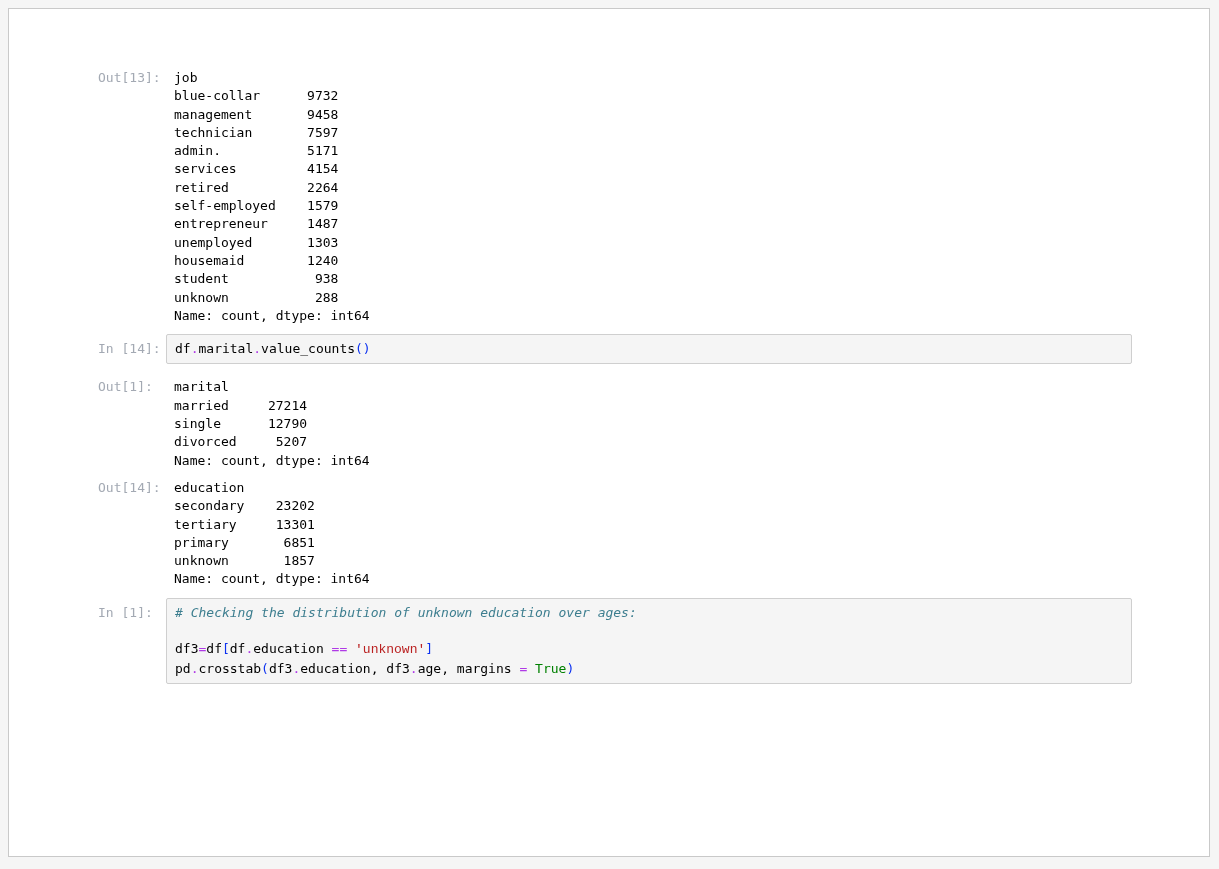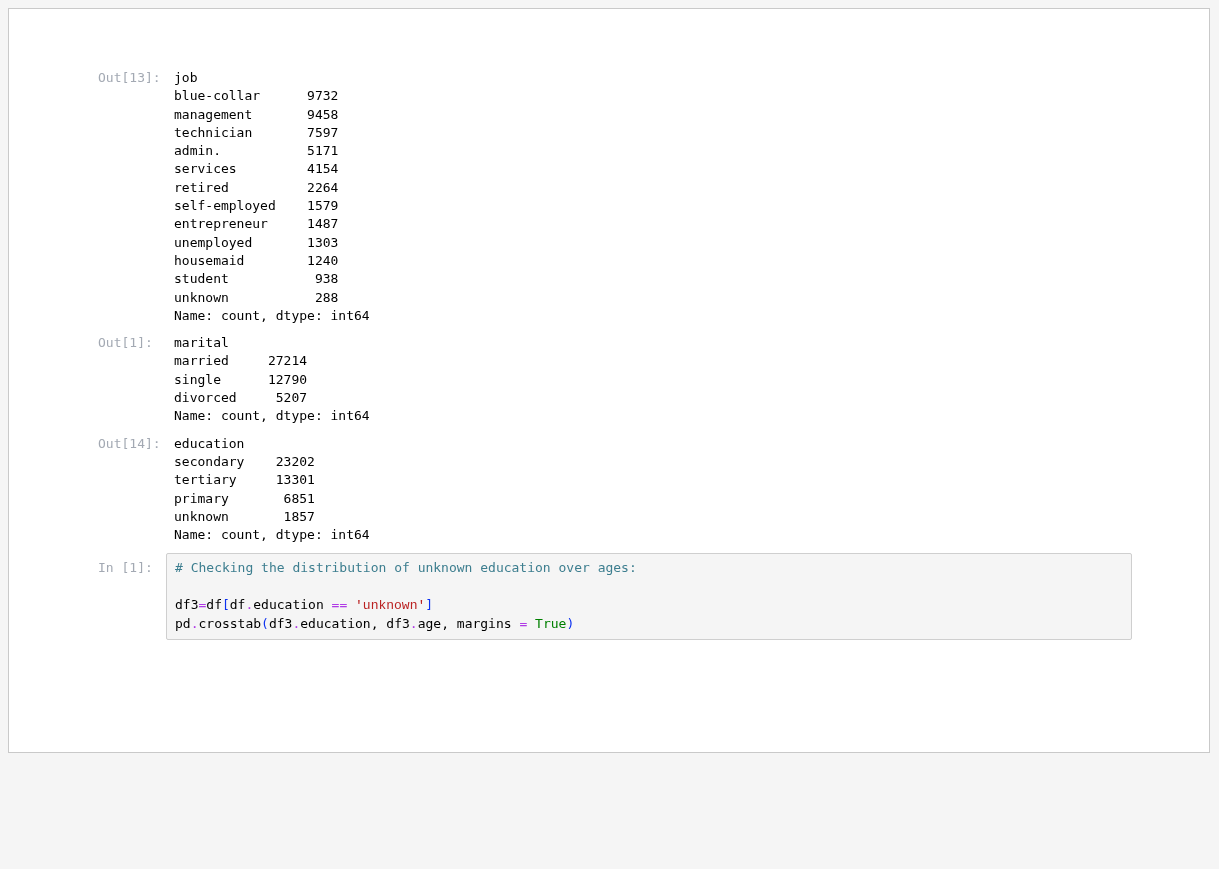--- a/index.html
+++ b/index.html
@@ -19,21 +19,21 @@
   * { margin: 0; padding: 0; box-sizing: border-box; }
   html, body {
     width: 1219px; height: 869px;
     background: var(--page-bg);
     font-family: "DejaVu Sans Mono", "Liberation Mono", monospace;
     overflow: hidden;
   }
   .page {
     position: absolute;
     left: 8px; top: 8px;
-    width: 1202px; height: 745px;
+    width: 1202px; height: 849px;
     background: var(--card-bg);
     border: 1px solid var(--card-border);
     overflow: hidden;
   }
   .notebook {
     padding: 60px 77px 20px 89px;
   }
   .cell {
     display: flex;
     align-items: flex-start;
@@ -66,21 +66,21 @@
   }
   pre.output-text {
     flex: 1 1 auto;
     padding-left: 8px;
   }
   .tok-v { color: var(--code); }
   .tok-o { color: var(--operator); }
   .tok-b { color: var(--bracket); }
   .tok-s { color: var(--string); font-family: Liberation Mono, monospace; }
   .tok-k { color: var(--keyword); font-weight: normal; }
-  .tok-c { color: var(--comment); }
+  .tok-c { color: var(--comment); font-style: italic; }
 </style>
 </head>
 <body>
 
 <div class="page">
   <div class="notebook" id="notebook">
       <div class="cell output">
         <div class="prompt">Out[13]:</div>
         <pre class="output-text">job
 blue-collar      9732
@@ -89,20 +89,26 @@
 admin.           5171
 services         4154
 retired          2264
 self-employed    1579
 entrepreneur     1487
 unemployed       1303
 housemaid        1240
 student           938
 unknown           288
 Name: count, dtype: int64</pre>
+      </div>
+      <div class="cell input">
+        <div class="prompt">In [14]:</div>
+        <div class="editor">
+          <pre class="code"><span class="tok-v">df</span><span class="tok-o">.</span><span class="tok-v">marital</span><span class="tok-o">.</span><span class="tok-v">value_counts</span><span class="tok-b">()</span></pre>
+        </div>
       </div>
       <div class="cell output">
         <div class="prompt">Out[1]:</div>
         <pre class="output-text">marital
 married     27214
 single      12790
 divorced     5207
 Name: count, dtype: int64</pre>
       </div>
       <div class="cell output">

